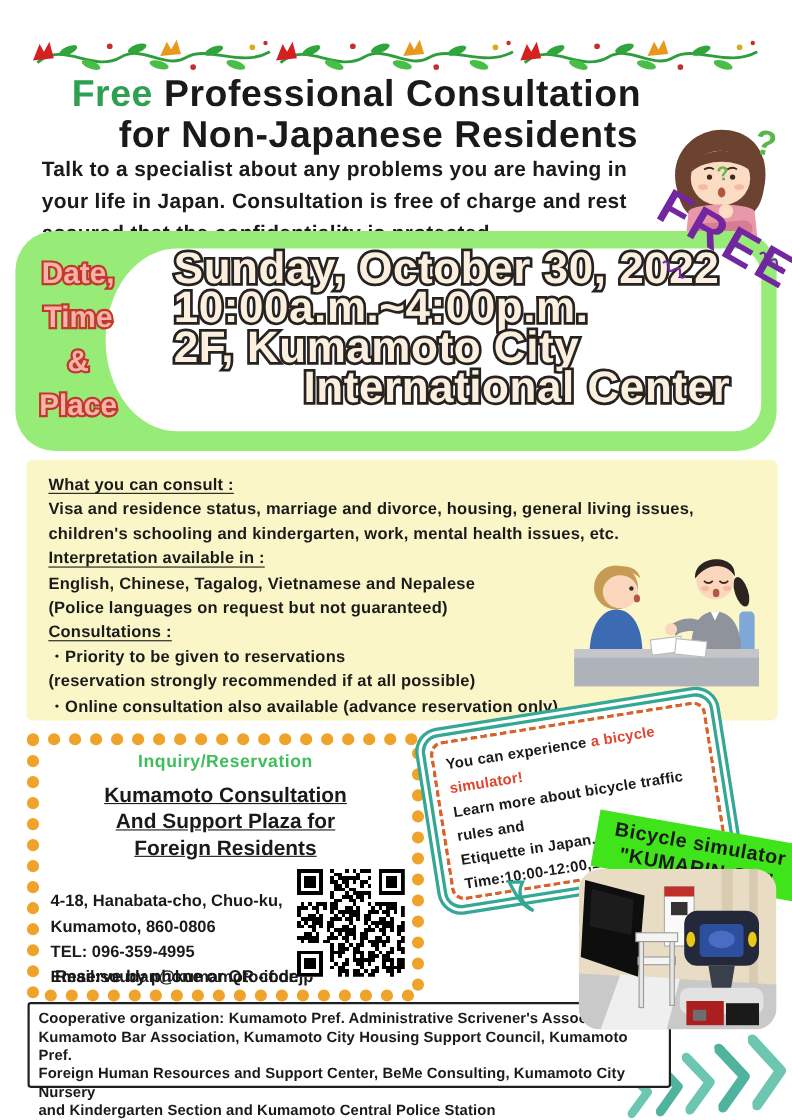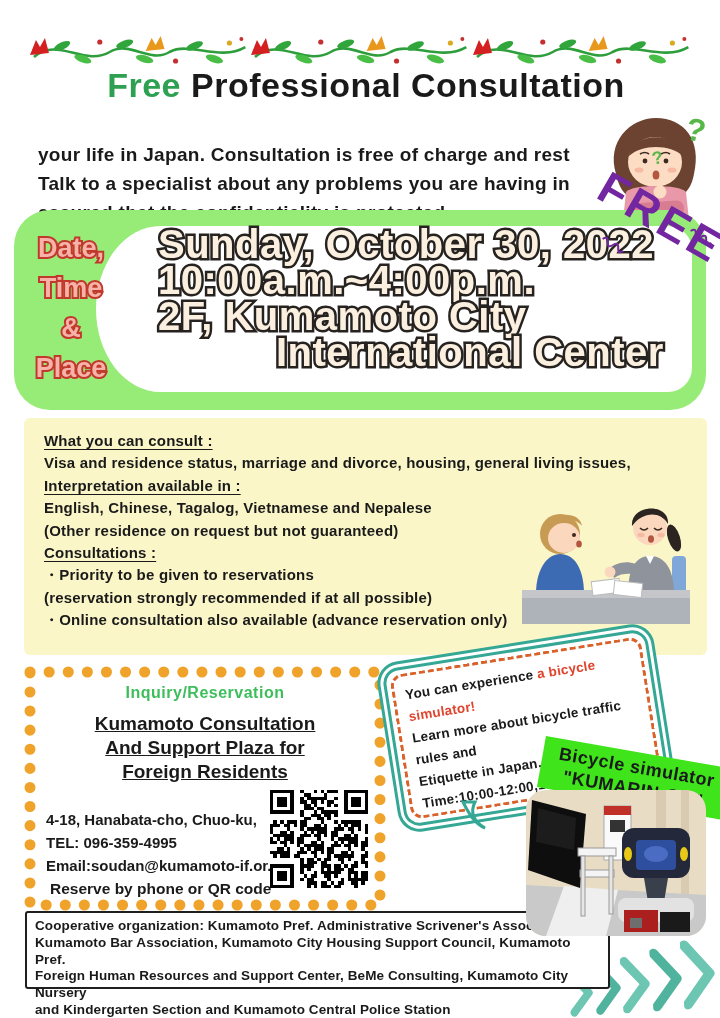--- a/index.html
+++ b/index.html
@@ -3,21 +3,21 @@
 <meta charset="utf-8">
 <style>
   * { margin:0; padding:0; box-sizing:border-box; }
   body { background:#fff; font-family:"Liberation Sans", sans-serif; }
   .poster { position:relative; width:720px; height:1018px; margin:0 auto; background:#ffffff; overflow:hidden; font-weight:bold; color:#1a1a1a; }
 
   
   .vine-border { position:absolute; left:28px; top:34px; width:664px; height:36px; display:flex; overflow:hidden; }
 
   
-  .title1 { position:absolute; left:0; top:66px; width:648px; text-align:center; font-size:34px; font-weight:800; letter-spacing:0.5px;margin-left:42px; }
+  .title1 { position:absolute; left:0; top:66px; width:648px; text-align:center; font-size:34px; font-weight:800; letter-spacing:0.5px; }
   .title1 .free { color:#2EA052; margin-right:10px; }
   .title2 { position:absolute; left:0; top:104px; width:688px; text-align:center; font-size:34px; font-weight:800; letter-spacing:0.5px; }
   .intro { position:absolute; left:38px; top:140px; width:600px; font-size:19px; line-height:29px; letter-spacing:0.3px; }
 
   
   .woman { position:absolute; left:598px; top:112px; width:118px; height:145px; }
   .qmark-big { position:absolute; left:686px; top:112px; font-size:32px; color:#57B849; font-weight:800; transform:rotate(12deg); }
   .qmark-small { position:absolute; left:652px; top:148px; font-size:18px; color:#57B849; font-weight:800; transform:rotate(-10deg); }
 
   
@@ -118,24 +118,25 @@
       <circle cx="72" cy="8" r="2.6" fill="#C43030"></circle>
       <circle cx="148" cy="27" r="2.6" fill="#C43030"></circle>
       <circle cx="202" cy="9" r="2.6" fill="#D9A91F"></circle>
       <circle cx="214" cy="5" r="2" fill="#C43030"></circle>
     </svg>
   </div>
 
   <div class="title1">
     <span class="free">Free</span><span>Professional Consultation</span>
   </div>
+  <div class="title2">for Non-Japanese Residents</div>
 
   <div class="intro">
+    <div>Talk to a specialist about any problems you are having in</div>
     <div>your life in Japan. Consultation is free of charge and rest</div>
-    <div>Talk to a specialist about any problems you are having in</div>
     <div>assured that the confidentiality is protected</div>
   </div>
 
   <svg class="woman" viewBox="0 0 118 145">
     <path d="M18,62 C8,30 32,6 58,6 C86,6 104,28 96,62 C94,74 88,82 82,84 L30,84 C24,80 20,72 18,62 Z" fill="#6B4330"></path>
     <ellipse cx="57" cy="50" rx="27" ry="25" fill="#FDDCC4"></ellipse>
     <path d="M31,44 C33,20 81,18 85,44 C72,32 44,32 31,44 Z" fill="#6B4330"></path>
     <circle cx="47" cy="49" r="2.4" fill="#3A2A20"></circle>
     <circle cx="68" cy="49" r="2.4" fill="#3A2A20"></circle>
     <path d="M42,42 q5,-3 9,0" stroke="#3A2A20" stroke-width="1.6" fill="none"></path>
@@ -170,23 +171,24 @@
   <svg class="stamp-squiggle" style="left:600px; top:240px; transform:rotate(30deg);" viewBox="0 0 26 10">
     <path d="M1,5 q3,-6 6,0 q3,6 6,0 q3,-6 6,0 q3,6 6,0" stroke="#7226A0" stroke-width="2" fill="none"></path>
   </svg>
   <svg class="stamp-squiggle" style="left:688px; top:232px; transform:rotate(30deg);" viewBox="0 0 26 10">
     <path d="M1,5 q3,-6 6,0 q3,6 6,0 q3,-6 6,0 q3,6 6,0" stroke="#7226A0" stroke-width="2" fill="none"></path>
   </svg>
 
   <div class="consult-box">
     <div class="hd">What you can consult :</div>
     <div>Visa and residence status, marriage and divorce, housing, general living issues,</div>
+    <div>children's schooling and kindergarten, work, mental health issues, etc.</div>
     <div class="hd">Interpretation available in :</div>
     <div>English, Chinese, Tagalog, Vietnamese and Nepalese</div>
-    <div>(Other residence on request but not guaranteed)</div>
+    <div>(Police languages on request but not guaranteed)</div>
     <div class="hd">Consultations :</div>
     <div>・Priority to be given to reservations</div>
     <div>(reservation strongly recommended if at all possible)</div>
     <div>・Online consultation also available (advance reservation only)</div>
   </div>
 
   <svg class="talk-illust" viewBox="0 0 200 168">
     <rect x="170" y="84" width="14" height="52" rx="4" fill="#7FA8D9"></rect>
     <circle cx="58" cy="62" r="20" fill="#C89B55"></circle>
     <ellipse cx="62" cy="66" rx="16" ry="15" fill="#FBD7BD"></ellipse>
@@ -217,20 +219,21 @@
       <rect x="8" y="8" width="350" height="233" fill="none" stroke="#F0A32A" stroke-width="11" stroke-linecap="round" stroke-dasharray="0.1 19"></rect>
     </svg>
     <div class="inq-heading">Inquiry/Reservation</div>
     <div class="inq-org">
       <div>Kumamoto Consultation</div>
       <div>And Support Plaza for</div>
       <div>Foreign Residents</div>
     </div>
     <div class="inq-addr">
       <div>4-18, Hanabata-cho, Chuo-ku,</div>
+      <div>Kumamoto, 860-0806</div>
       <div>TEL: 096-359-4995</div>
       <div>Email:soudan@kumamoto-if.or.jp</div>
     </div>
     <div class="inq-note">Reserve by phone or QR code</div>
     <svg class="qr" id="qr-svg" viewBox="0 0 29 29" shape-rendering="crispEdges">
         <rect x="0" y="0" width="29" height="29" fill="#fff"></rect>
         <rect x="0" y="0" width="7" height="7" fill="#000"></rect>
         <rect x="1" y="1" width="5" height="5" fill="#fff"></rect>
         <rect x="2" y="2" width="3" height="3" fill="#000"></rect>
         <rect x="22" y="0" width="7" height="7" fill="#000"></rect>

